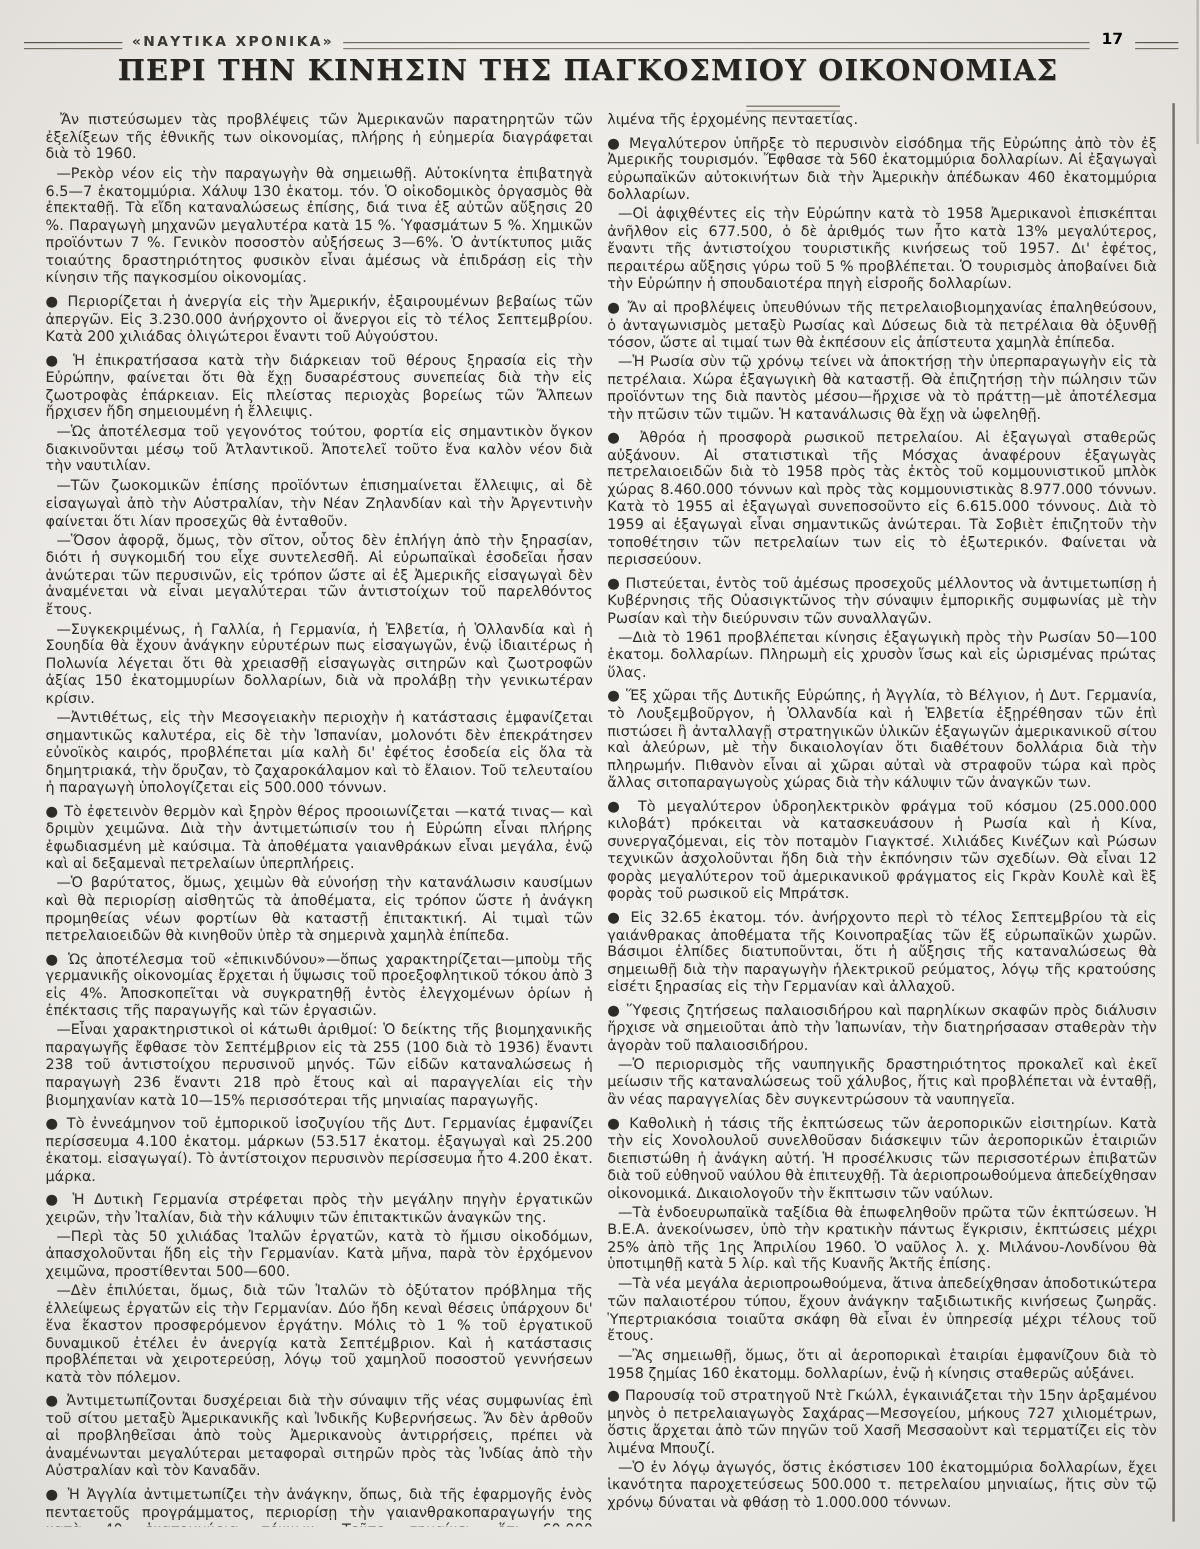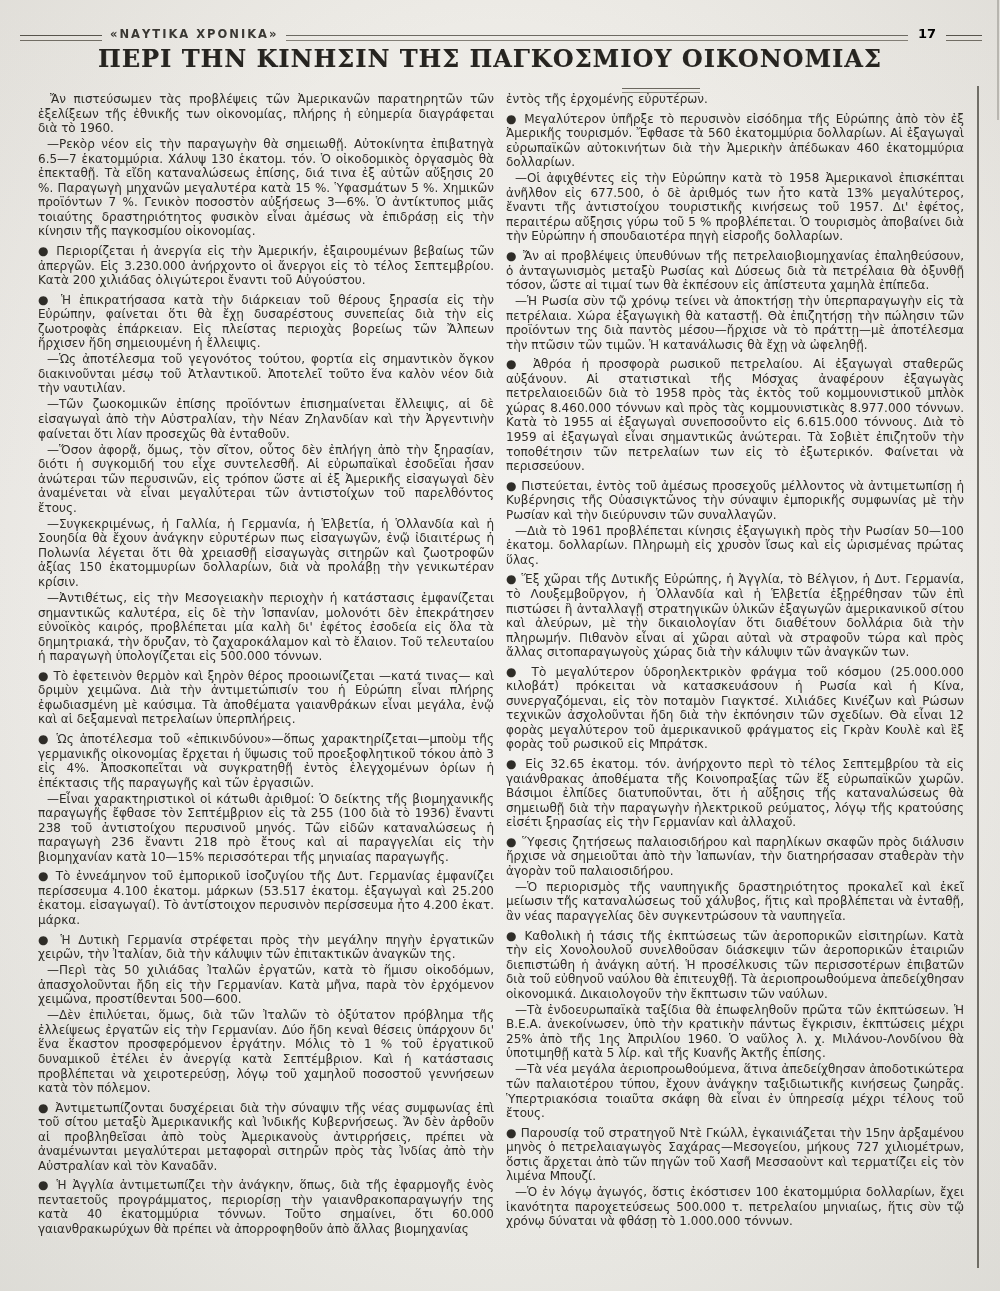--- a/index.html
+++ b/index.html
@@ -60,44 +60,46 @@
     <p class="para plain indent">Ἄν πιστεύσωμεν τὰς προβλέψεις τῶν Ἀμερικανῶν παρατηρητῶν τῶν ἐξελίξεων τῆς ἐθνικῆς των οἰκονομίας, πλήρης ἡ εὐημερία διαγράφεται διὰ τὸ 1960.</p>
     <p class="para dash">—Ρεκὸρ νέον εἰς τὴν παραγωγὴν θὰ σημειωθῇ. Αὐτοκίνητα ἐπιβατηγὰ 6.5—7 ἑκατομμύρια. Χάλυψ 130 ἑκατομ. τόν. Ὁ οἰκοδομικὸς ὀργασμὸς θὰ ἐπεκταθῇ. Τὰ εἴδη καταναλώσεως ἐπίσης, διά τινα ἐξ αὐτῶν αὔξησις 20 %. Παραγωγὴ μηχανῶν μεγαλυτέρα κατὰ 15 %. Ὑφασμάτων 5 %. Χημικῶν προϊόντων 7 %. Γενικὸν ποσοστὸν αὐξήσεως 3—6%. Ὁ ἀντίκτυπος μιᾶς τοιαύτης δραστηριότητος φυσικὸν εἶναι ἀμέσως νὰ ἐπιδράσῃ εἰς τὴν κίνησιν τῆς παγκοσμίου οἰκονομίας.</p>
     <p class="para bullet">● Περιορίζεται ἡ ἀνεργία εἰς τὴν Ἀμερικήν, ἐξαιρουμένων βεβαίως τῶν ἀπεργῶν. Εἰς 3.230.000 ἀνήρχοντο οἱ ἄνεργοι εἰς τὸ τέλος Σεπτεμβρίου. Κατὰ 200 χιλιάδας ὀλιγώτεροι ἔναντι τοῦ Αὐγούστου.</p>
     <p class="para bullet">● Ἡ ἐπικρατήσασα κατὰ τὴν διάρκειαν τοῦ θέρους ξηρασία εἰς τὴν Εὐρώπην, φαίνεται ὅτι θὰ ἔχῃ δυσαρέστους συνεπείας διὰ τὴν εἰς ζωοτροφὰς ἐπάρκειαν. Εἰς πλείστας περιοχὰς βορείως τῶν Ἄλπεων ἤρχισεν ἤδη σημειουμένη ἡ ἔλλειψις.</p>
     <p class="para dash">—Ὡς ἀποτέλεσμα τοῦ γεγονότος τούτου, φορτία εἰς σημαντικὸν ὄγκον διακινοῦνται μέσῳ τοῦ Ἀτλαντικοῦ. Ἀποτελεῖ τοῦτο ἕνα καλὸν νέον διὰ τὴν ναυτιλίαν.</p>
     <p class="para dash">—Τῶν ζωοκομικῶν ἐπίσης προϊόντων ἐπισημαίνεται ἔλλειψις, αἱ δὲ εἰσαγωγαὶ ἀπὸ τὴν Αὐστραλίαν, τὴν Νέαν Ζηλανδίαν καὶ τὴν Ἀργεντινὴν φαίνεται ὅτι λίαν προσεχῶς θὰ ἐνταθοῦν.</p>
     <p class="para dash">—Ὅσον ἀφορᾷ, ὅμως, τὸν σῖτον, οὗτος δὲν ἐπλήγη ἀπὸ τὴν ξηρασίαν, διότι ἡ συγκομιδή του εἶχε συντελεσθῆ. Αἱ εὐρωπαϊκαὶ ἐσοδεῖαι ἦσαν ἀνώτεραι τῶν περυσινῶν, εἰς τρόπον ὥστε αἱ ἐξ Ἀμερικῆς εἰσαγωγαὶ δὲν ἀναμένεται νὰ εἶναι μεγαλύτεραι τῶν ἀντιστοίχων τοῦ παρελθόντος ἔτους.</p>
     <p class="para dash">—Συγκεκριμένως, ἡ Γαλλία, ἡ Γερμανία, ἡ Ἑλβετία, ἡ Ὁλλανδία καὶ ἡ Σουηδία θὰ ἔχουν ἀνάγκην εὐρυτέρων πως εἰσαγωγῶν, ἐνῷ ἰδιαιτέρως ἡ Πολωνία λέγεται ὅτι θὰ χρειασθῇ εἰσαγωγὰς σιτηρῶν καὶ ζωοτροφῶν ἀξίας 150 ἑκατομμυρίων δολλαρίων, διὰ νὰ προλάβῃ τὴν γενικωτέραν κρίσιν.</p>
     <p class="para dash">—Ἀντιθέτως, εἰς τὴν Μεσογειακὴν περιοχὴν ἡ κατάστασις ἐμφανίζεται σημαντικῶς καλυτέρα, εἰς δὲ τὴν Ἱσπανίαν, μολονότι δὲν ἐπεκράτησεν εὐνοϊκὸς καιρός, προβλέπεται μία καλὴ δι' ἐφέτος ἐσοδεία εἰς ὅλα τὰ δημητριακά, τὴν ὄρυζαν, τὸ ζαχαροκάλαμον καὶ τὸ ἔλαιον. Τοῦ τελευταίου ἡ παραγωγὴ ὑπολογίζεται εἰς 500.000 τόννων.</p>
     <p class="para bullet">● Τὸ ἐφετεινὸν θερμὸν καὶ ξηρὸν θέρος προοιωνίζεται —κατά τινας— καὶ δριμὺν χειμῶνα. Διὰ τὴν ἀντιμετώπισίν του ἡ Εὐρώπη εἶναι πλήρης ἐφωδιασμένη μὲ καύσιμα. Τὰ ἀποθέματα γαιανθράκων εἶναι μεγάλα, ἐνῷ καὶ αἱ δεξαμεναὶ πετρελαίων ὑπερπλήρεις.</p>
+    <p class="para dash">—Ὁ βαρύτατος, ὅμως, χειμὼν θὰ εὐνοήσῃ τὴν κατανάλωσιν καυσίμων καὶ θὰ περιορίσῃ αἰσθητῶς τὰ ἀποθέματα, εἰς τρόπον ὥστε ἡ ἀνάγκη προμηθείας νέων φορτίων θὰ καταστῇ ἐπιτακτική. Αἱ τιμαὶ τῶν πετρελαιοειδῶν θὰ κινηθοῦν ὑπὲρ τὰ σημερινὰ χαμηλὰ ἐπίπεδα.</p>
     <p class="para bullet">● Ὡς ἀποτέλεσμα τοῦ «ἐπικινδύνου»—ὅπως χαρακτηρίζεται—μποὺμ τῆς γερμανικῆς οἰκονομίας ἔρχεται ἡ ὕψωσις τοῦ προεξοφλητικοῦ τόκου ἀπὸ 3 εἰς 4%. Ἀποσκοπεῖται νὰ συγκρατηθῇ ἐντὸς ἐλεγχομένων ὁρίων ἡ ἐπέκτασις τῆς παραγωγῆς καὶ τῶν ἐργασιῶν.</p>
     <p class="para dash">—Εἶναι χαρακτηριστικοὶ οἱ κάτωθι ἀριθμοί: Ὁ δείκτης τῆς βιομηχανικῆς παραγωγῆς ἔφθασε τὸν Σεπτέμβριον εἰς τὰ 255 (100 διὰ τὸ 1936) ἔναντι 238 τοῦ ἀντιστοίχου περυσινοῦ μηνός. Τῶν εἰδῶν καταναλώσεως ἡ παραγωγὴ 236 ἔναντι 218 πρὸ ἔτους καὶ αἱ παραγγελίαι εἰς τὴν βιομηχανίαν κατὰ 10—15% περισσότεραι τῆς μηνιαίας παραγωγῆς.</p>
     <p class="para bullet">● Τὸ ἐννεάμηνον τοῦ ἐμπορικοῦ ἰσοζυγίου τῆς Δυτ. Γερμανίας ἐμφανίζει περίσσευμα 4.100 ἑκατομ. μάρκων (53.517 ἑκατομ. ἐξαγωγαὶ καὶ 25.200 ἑκατομ. εἰσαγωγαί). Τὸ ἀντίστοιχον περυσινὸν περίσσευμα ἦτο 4.200 ἑκατ. μάρκα.</p>
     <p class="para bullet">● Ἡ Δυτικὴ Γερμανία στρέφεται πρὸς τὴν μεγάλην πηγὴν ἐργατικῶν χειρῶν, τὴν Ἰταλίαν, διὰ τὴν κάλυψιν τῶν ἐπιτακτικῶν ἀναγκῶν της.</p>
     <p class="para dash">—Περὶ τὰς 50 χιλιάδας Ἰταλῶν ἐργατῶν, κατὰ τὸ ἥμισυ οἰκοδόμων, ἀπασχολοῦνται ἤδη εἰς τὴν Γερμανίαν. Κατὰ μῆνα, παρὰ τὸν ἐρχόμενον χειμῶνα, προστίθενται 500—600.</p>
     <p class="para dash">—Δὲν ἐπιλύεται, ὅμως, διὰ τῶν Ἰταλῶν τὸ ὀξύτατον πρόβλημα τῆς ἐλλείψεως ἐργατῶν εἰς τὴν Γερμανίαν. Δύο ἤδη κεναὶ θέσεις ὑπάρχουν δι' ἕνα ἕκαστον προσφερόμενον ἐργάτην. Μόλις τὸ 1 % τοῦ ἐργατικοῦ δυναμικοῦ ἐτέλει ἐν ἀνεργίᾳ κατὰ Σεπτέμβριον. Καὶ ἡ κατάστασις προβλέπεται νὰ χειροτερεύσῃ, λόγῳ τοῦ χαμηλοῦ ποσοστοῦ γεννήσεων κατὰ τὸν πόλεμον.</p>
     <p class="para bullet">● Ἀντιμετωπίζονται δυσχέρειαι διὰ τὴν σύναψιν τῆς νέας συμφωνίας ἐπὶ τοῦ σίτου μεταξὺ Ἀμερικανικῆς καὶ Ἰνδικῆς Κυβερνήσεως. Ἄν δὲν ἀρθοῦν αἱ προβληθεῖσαι ἀπὸ τοὺς Ἀμερικανοὺς ἀντιρρήσεις, πρέπει νὰ ἀναμένωνται μεγαλύτεραι μεταφοραὶ σιτηρῶν πρὸς τὰς Ἰνδίας ἀπὸ τὴν Αὐστραλίαν καὶ τὸν Καναδᾶν.</p>
     <p class="para bullet">● Ἡ Ἀγγλία ἀντιμετωπίζει τὴν ἀνάγκην, ὅπως, διὰ τῆς ἐφαρμογῆς ἑνὸς πενταετοῦς προγράμματος, περιορίσῃ τὴν γαιανθρακοπαραγωγήν της κατὰ 40 ἑκατομμύρια τόννων. Τοῦτο σημαίνει, ὅτι 60.000 γαιανθρακωρύχων θὰ πρέπει νὰ ἀπορροφηθοῦν ἀπὸ ἄλλας βιομηχανίας</p>
   </div>
 <div class="col col-right">
-    <p class="para plain">ἐντὸς τῆς ἐρχομένης εὐρυτέρων.</p>
+    <p class="para plain">λιμένα τῆς ἐρχομένης πενταετίας.</p>
     <p class="para bullet">● Μεγαλύτερον ὑπῆρξε τὸ περυσινὸν εἰσόδημα τῆς Εὐρώπης ἀπὸ τὸν ἐξ Ἀμερικῆς τουρισμόν. Ἔφθασε τὰ 560 ἑκατομμύρια δολλαρίων. Αἱ ἐξαγωγαὶ εὐρωπαϊκῶν αὐτοκινήτων διὰ τὴν Ἀμερικὴν ἀπέδωκαν 460 ἑκατομμύρια δολλαρίων.</p>
     <p class="para dash">—Οἱ ἀφιχθέντες εἰς τὴν Εὐρώπην κατὰ τὸ 1958 Ἀμερικανοὶ ἐπισκέπται ἀνῆλθον εἰς 677.500, ὁ δὲ ἀριθμός των ἦτο κατὰ 13% μεγαλύτερος, ἔναντι τῆς ἀντιστοίχου τουριστικῆς κινήσεως τοῦ 1957. Δι' ἐφέτος, περαιτέρω αὔξησις γύρω τοῦ 5 % προβλέπεται. Ὁ τουρισμὸς ἀποβαίνει διὰ τὴν Εὐρώπην ἡ σπουδαιοτέρα πηγὴ εἰσροῆς δολλαρίων.</p>
     <p class="para bullet">● Ἄν αἱ προβλέψεις ὑπευθύνων τῆς πετρελαιοβιομηχανίας ἐπαληθεύσουν, ὁ ἀνταγωνισμὸς μεταξὺ Ρωσίας καὶ Δύσεως διὰ τὰ πετρέλαια θὰ ὀξυνθῇ τόσον, ὥστε αἱ τιμαί των θὰ ἐκπέσουν εἰς ἀπίστευτα χαμηλὰ ἐπίπεδα.</p>
     <p class="para dash">—Ἡ Ρωσία σὺν τῷ χρόνῳ τείνει νὰ ἀποκτήσῃ τὴν ὑπερπαραγωγὴν εἰς τὰ πετρέλαια. Χώρα ἐξαγωγικὴ θὰ καταστῇ. Θὰ ἐπιζητήσῃ τὴν πώλησιν τῶν προϊόντων της διὰ παντὸς μέσου—ἤρχισε νὰ τὸ πράττῃ—μὲ ἀποτέλεσμα τὴν πτῶσιν τῶν τιμῶν. Ἡ κατανάλωσις θὰ ἔχῃ νὰ ὠφεληθῇ.</p>
     <p class="para bullet">● Ἀθρόα ἡ προσφορὰ ρωσικοῦ πετρελαίου. Αἱ ἐξαγωγαὶ σταθερῶς αὐξάνουν. Αἱ στατιστικαὶ τῆς Μόσχας ἀναφέρουν ἐξαγωγὰς πετρελαιοειδῶν διὰ τὸ 1958 πρὸς τὰς ἐκτὸς τοῦ κομμουνιστικοῦ μπλὸκ χώρας 8.460.000 τόννων καὶ πρὸς τὰς κομμουνιστικὰς 8.977.000 τόννων. Κατὰ τὸ 1955 αἱ ἐξαγωγαὶ συνεποσοῦντο εἰς 6.615.000 τόννους. Διὰ τὸ 1959 αἱ ἐξαγωγαὶ εἶναι σημαντικῶς ἀνώτεραι. Τὰ Σοβιὲτ ἐπιζητοῦν τὴν τοποθέτησιν τῶν πετρελαίων των εἰς τὸ ἐξωτερικόν. Φαίνεται νὰ περισσεύουν.</p>
     <p class="para bullet">● Πιστεύεται, ἐντὸς τοῦ ἀμέσως προσεχοῦς μέλλοντος νὰ ἀντιμετωπίσῃ ἡ Κυβέρνησις τῆς Οὐασιγκτῶνος τὴν σύναψιν ἐμπορικῆς συμφωνίας μὲ τὴν Ρωσίαν καὶ τὴν διεύρυνσιν τῶν συναλλαγῶν.</p>
     <p class="para dash">—Διὰ τὸ 1961 προβλέπεται κίνησις ἐξαγωγικὴ πρὸς τὴν Ρωσίαν 50—100 ἑκατομ. δολλαρίων. Πληρωμὴ εἰς χρυσὸν ἴσως καὶ εἰς ὡρισμένας πρώτας ὕλας.</p>
     <p class="para bullet">● Ἕξ χῶραι τῆς Δυτικῆς Εὐρώπης, ἡ Ἀγγλία, τὸ Βέλγιον, ἡ Δυτ. Γερμανία, τὸ Λουξεμβοῦργον, ἡ Ὁλλανδία καὶ ἡ Ἑλβετία ἐξῃρέθησαν τῶν ἐπὶ πιστώσει ἢ ἀνταλλαγῇ στρατηγικῶν ὑλικῶν ἐξαγωγῶν ἀμερικανικοῦ σίτου καὶ ἀλεύρων, μὲ τὴν δικαιολογίαν ὅτι διαθέτουν δολλάρια διὰ τὴν πληρωμήν. Πιθανὸν εἶναι αἱ χῶραι αὐταὶ νὰ στραφοῦν τώρα καὶ πρὸς ἄλλας σιτοπαραγωγοὺς χώρας διὰ τὴν κάλυψιν τῶν ἀναγκῶν των.</p>
     <p class="para bullet">● Τὸ μεγαλύτερον ὑδροηλεκτρικὸν φράγμα τοῦ κόσμου (25.000.000 κιλοβάτ) πρόκειται νὰ κατασκευάσουν ἡ Ρωσία καὶ ἡ Κίνα, συνεργαζόμεναι, εἰς τὸν ποταμὸν Γιαγκτσέ. Χιλιάδες Κινέζων καὶ Ρώσων τεχνικῶν ἀσχολοῦνται ἤδη διὰ τὴν ἐκπόνησιν τῶν σχεδίων. Θὰ εἶναι 12 φορὰς μεγαλύτερον τοῦ ἀμερικανικοῦ φράγματος εἰς Γκρὰν Κουλὲ καὶ ἓξ φορὰς τοῦ ρωσικοῦ εἰς Μπράτσκ.</p>
     <p class="para bullet">● Εἰς 32.65 ἑκατομ. τόν. ἀνήρχοντο περὶ τὸ τέλος Σεπτεμβρίου τὰ εἰς γαιάνθρακας ἀποθέματα τῆς Κοινοπραξίας τῶν ἕξ εὐρωπαϊκῶν χωρῶν. Βάσιμοι ἐλπίδες διατυποῦνται, ὅτι ἡ αὔξησις τῆς καταναλώσεως θὰ σημειωθῇ διὰ τὴν παραγωγὴν ἠλεκτρικοῦ ρεύματος, λόγῳ τῆς κρατούσης εἰσέτι ξηρασίας εἰς τὴν Γερμανίαν καὶ ἀλλαχοῦ.</p>
     <p class="para bullet">● Ὕφεσις ζητήσεως παλαιοσιδήρου καὶ παρηλίκων σκαφῶν πρὸς διάλυσιν ἤρχισε νὰ σημειοῦται ἀπὸ τὴν Ἰαπωνίαν, τὴν διατηρήσασαν σταθερὰν τὴν ἀγορὰν τοῦ παλαιοσιδήρου.</p>
     <p class="para dash">—Ὁ περιορισμὸς τῆς ναυπηγικῆς δραστηριότητος προκαλεῖ καὶ ἐκεῖ μείωσιν τῆς καταναλώσεως τοῦ χάλυβος, ἥτις καὶ προβλέπεται νὰ ἐνταθῇ, ἂν νέας παραγγελίας δὲν συγκεντρώσουν τὰ ναυπηγεῖα.</p>
     <p class="para bullet">● Καθολικὴ ἡ τάσις τῆς ἐκπτώσεως τῶν ἀεροπορικῶν εἰσιτηρίων. Κατὰ τὴν εἰς Χονολουλοῦ συνελθοῦσαν διάσκεψιν τῶν ἀεροπορικῶν ἑταιριῶν διεπιστώθη ἡ ἀνάγκη αὐτή. Ἡ προσέλκυσις τῶν περισσοτέρων ἐπιβατῶν διὰ τοῦ εὐθηνοῦ ναύλου θὰ ἐπιτευχθῇ. Τὰ ἀεριοπροωθούμενα ἀπεδείχθησαν οἰκονομικά. Δικαιολογοῦν τὴν ἔκπτωσιν τῶν ναύλων.</p>
     <p class="para dash">—Τὰ ἐνδοευρωπαϊκὰ ταξίδια θὰ ἐπωφεληθοῦν πρῶτα τῶν ἐκπτώσεων. Ἡ Β.Ε.Α. ἀνεκοίνωσεν, ὑπὸ τὴν κρατικὴν πάντως ἔγκρισιν, ἐκπτώσεις μέχρι 25% ἀπὸ τῆς 1ης Ἀπριλίου 1960. Ὁ ναῦλος λ. χ. Μιλάνου-Λονδίνου θὰ ὑποτιμηθῇ κατὰ 5 λίρ. καὶ τῆς Κυανῆς Ἀκτῆς ἐπίσης.</p>
     <p class="para dash">—Τὰ νέα μεγάλα ἀεριοπροωθούμενα, ἅτινα ἀπεδείχθησαν ἀποδοτικώτερα τῶν παλαιοτέρου τύπου, ἔχουν ἀνάγκην ταξιδιωτικῆς κινήσεως ζωηρᾶς. Ὑπερτριακόσια τοιαῦτα σκάφη θὰ εἶναι ἐν ὑπηρεσίᾳ μέχρι τέλους τοῦ ἔτους.</p>
+    <p class="para dash">—Ἂς σημειωθῇ, ὅμως, ὅτι αἱ ἀεροπορικαὶ ἑταιρίαι ἐμφανίζουν διὰ τὸ 1958 ζημίας 160 ἑκατομμ. δολλαρίων, ἐνῷ ἡ κίνησις σταθερῶς αὐξάνει.</p>
     <p class="para bullet">● Παρουσίᾳ τοῦ στρατηγοῦ Ντὲ Γκώλλ, ἐγκαινιάζεται τὴν 15ην ἀρξαμένου μηνὸς ὁ πετρελαιαγωγὸς Σαχάρας—Μεσογείου, μήκους 727 χιλιομέτρων, ὅστις ἄρχεται ἀπὸ τῶν πηγῶν τοῦ Χασῆ Μεσσαοὺντ καὶ τερματίζει εἰς τὸν λιμένα Μπουζί.</p>
     <p class="para dash">—Ὁ ἐν λόγῳ ἀγωγός, ὅστις ἐκόστισεν 100 ἑκατομμύρια δολλαρίων, ἔχει ἱκανότητα παροχετεύσεως 500.000 τ. πετρελαίου μηνιαίως, ἥτις σὺν τῷ χρόνῳ δύναται νὰ φθάσῃ τὸ 1.000.000 τόννων.</p>
   </div>
 
 <div class="vrule"></div>
 <div class="vrule2"></div>
 
 </body></html>

